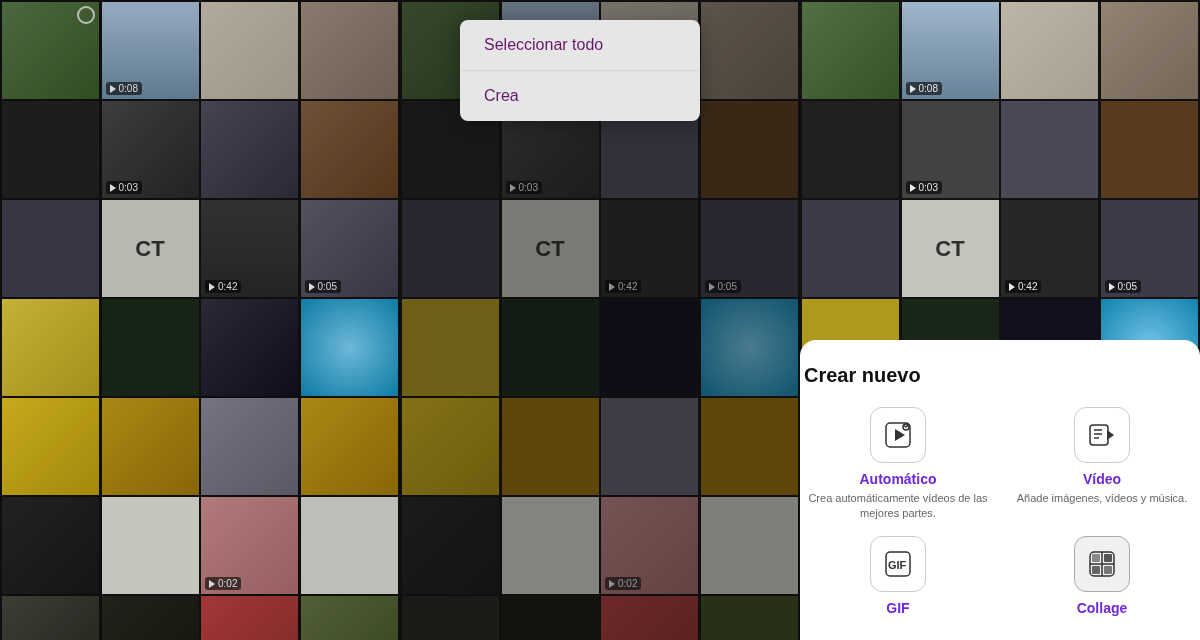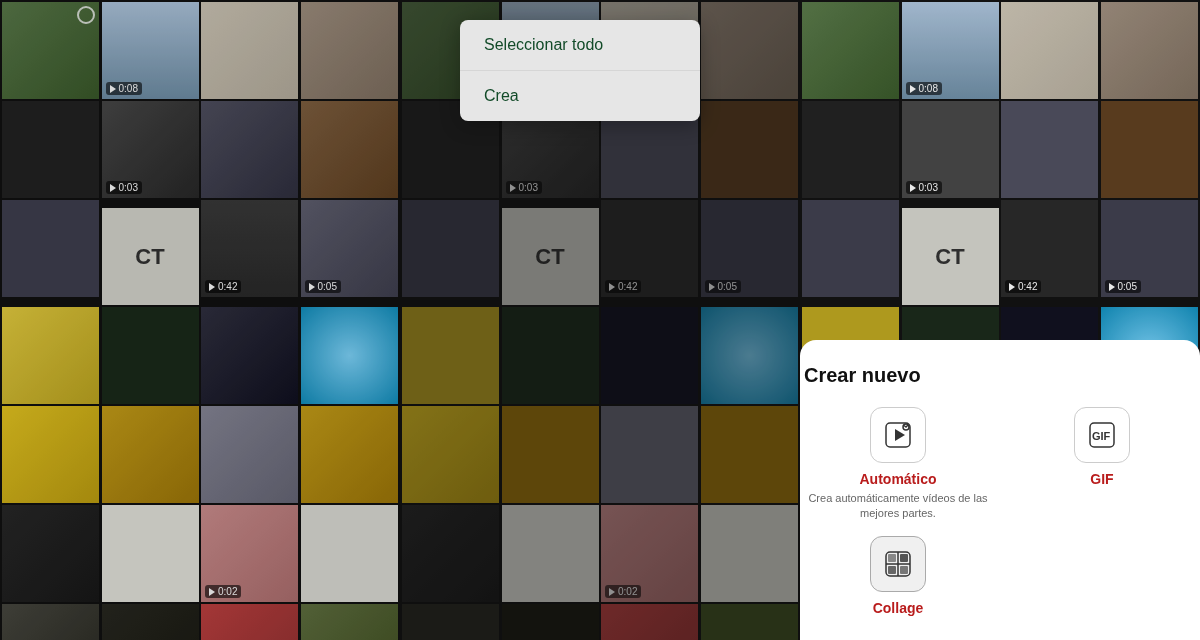--- a/index.html
+++ b/index.html
@@ -72,21 +72,21 @@
       background: #fff;
       border-radius: 8px;
       box-shadow: 0 4px 20px rgba(0,0,0,0.3);
       z-index: 10;
       min-width: 240px;
     }
 
     .dropdown-item {
       padding: 16px 24px;
       font-size: 16px;
-      color: #14532d;
+      color: #701a75;
       cursor: pointer;
       border-bottom: 1px solid #eee;
     }
 
     .dropdown-item:last-child {
       border-bottom: none;
     }
 
     
     .create-sheet {
@@ -133,21 +133,21 @@
     }
 
     .create-option-icon svg {
       width: 30px;
       height: 30px;
     }
 
     .create-option-title {
       font-size: 14px;
       font-weight: 600;
-      color: #b91c1c;
+      color: #6d28d9;
       margin-bottom: 4px;
       text-align: center;
     }
 
     .create-option-desc {
       font-size: 11px;
       color: #666;
       text-align: center;
       line-height: 1.3;
     }
@@ -155,21 +155,21 @@
     
     .photo-cell:nth-child(1) { background: linear-gradient(135deg, #6a8a5a, #4a6a3a); }
     .photo-cell:nth-child(2) { background: linear-gradient(135deg, #a0c0e0, #708090); }
     .photo-cell:nth-child(3) { background: linear-gradient(135deg, #d0c8b0, #b8b0a0); }
     .photo-cell:nth-child(4) { background: linear-gradient(135deg, #a08070, #806050); }
     .photo-cell:nth-child(5) { background: linear-gradient(135deg, #303030, #1a1a1a); }
     .photo-cell:nth-child(6) { background: linear-gradient(135deg, #505050, #303030); }
     .photo-cell:nth-child(7) { background: linear-gradient(135deg, #404040, #202020); }
     .photo-cell:nth-child(8) { background: linear-gradient(135deg, #806040, #604020); }
     .photo-cell:nth-child(9) { background: linear-gradient(135deg, #404050, #202030); }
-    .photo-cell:nth-child(10) { background: linear-gradient(135deg, #505060, #303040); margin-top: 8px; }
+    .photo-cell:nth-child(10) { background: linear-gradient(135deg, #505060, #303040); }
     .photo-cell:nth-child(11) { background: linear-gradient(135deg, #404040, #202020); }
     .photo-cell:nth-child(12) { background: linear-gradient(135deg, #303040, #101020); }
     .photo-cell:nth-child(13) { background: linear-gradient(135deg, #e8d040, #c0a020); }
     .photo-cell:nth-child(14) { background: linear-gradient(135deg, #505060, #303040); }
     .photo-cell:nth-child(15) { background: linear-gradient(135deg, #404060, #202040); }
     .photo-cell:nth-child(16) { background: radial-gradient(circle, #60c8ff, #3090c0); }
     .photo-cell:nth-child(17) { background: linear-gradient(135deg, #e8c840, #c0a020); }
     .photo-cell:nth-child(18) { background: linear-gradient(135deg, #303030, #1a1a1a); }
     .photo-cell:nth-child(19) { background: linear-gradient(135deg, #c0c0c0, #909090); }
     .photo-cell:nth-child(20) { background: linear-gradient(135deg, #101020, #202030); }
@@ -441,20 +441,33 @@
             <rect x="3" y="3" width="24" height="24" rx="4" fill="none" stroke="#333" stroke-width="1.5"></rect>
             <polygon points="12,9 22,15 12,21" fill="#333"></polygon>
             <circle cx="23" cy="7" r="3" fill="none" stroke="#333" stroke-width="1.5"></circle>
             <path d="M21 5.5 L23 7 L25 5" stroke="#333" stroke-width="1.5" fill="none"></path>
           </svg>
         </div>
         <div class="create-option-title">Automático</div>
         <div class="create-option-desc">Crea automáticamente vídeos de las mejores partes.</div>
       </div>
 
+      <div class="create-option">
+        <div class="create-option-icon">
+          <svg viewBox="0 0 30 30">
+            <rect x="3" y="5" width="18" height="20" rx="3" fill="none" stroke="#333" stroke-width="1.5"></rect>
+            <polygon points="20,10 27,15 20,20" fill="#333"></polygon>
+            <line x1="7" y1="10" x2="15" y2="10" stroke="#333" stroke-width="1.5"></line>
+            <line x1="7" y1="14" x2="15" y2="14" stroke="#333" stroke-width="1.5"></line>
+            <line x1="7" y1="18" x2="12" y2="18" stroke="#333" stroke-width="1.5"></line>
+          </svg>
+        </div>
+        <div class="create-option-title">Vídeo</div>
+        <div class="create-option-desc">Añade imágenes, vídeos y música.</div>
+      </div>
 
       <div class="create-option">
         <div class="create-option-icon">
           <svg viewBox="0 0 30 30">
             <rect x="3" y="3" width="24" height="24" rx="4" fill="none" stroke="#333" stroke-width="1.5"></rect>
             <text x="5" y="20" font-family="Arial" font-size="11" font-weight="bold" fill="#333">GIF</text>
           </svg>
         </div>
         <div class="create-option-title">GIF</div>
       </div>

